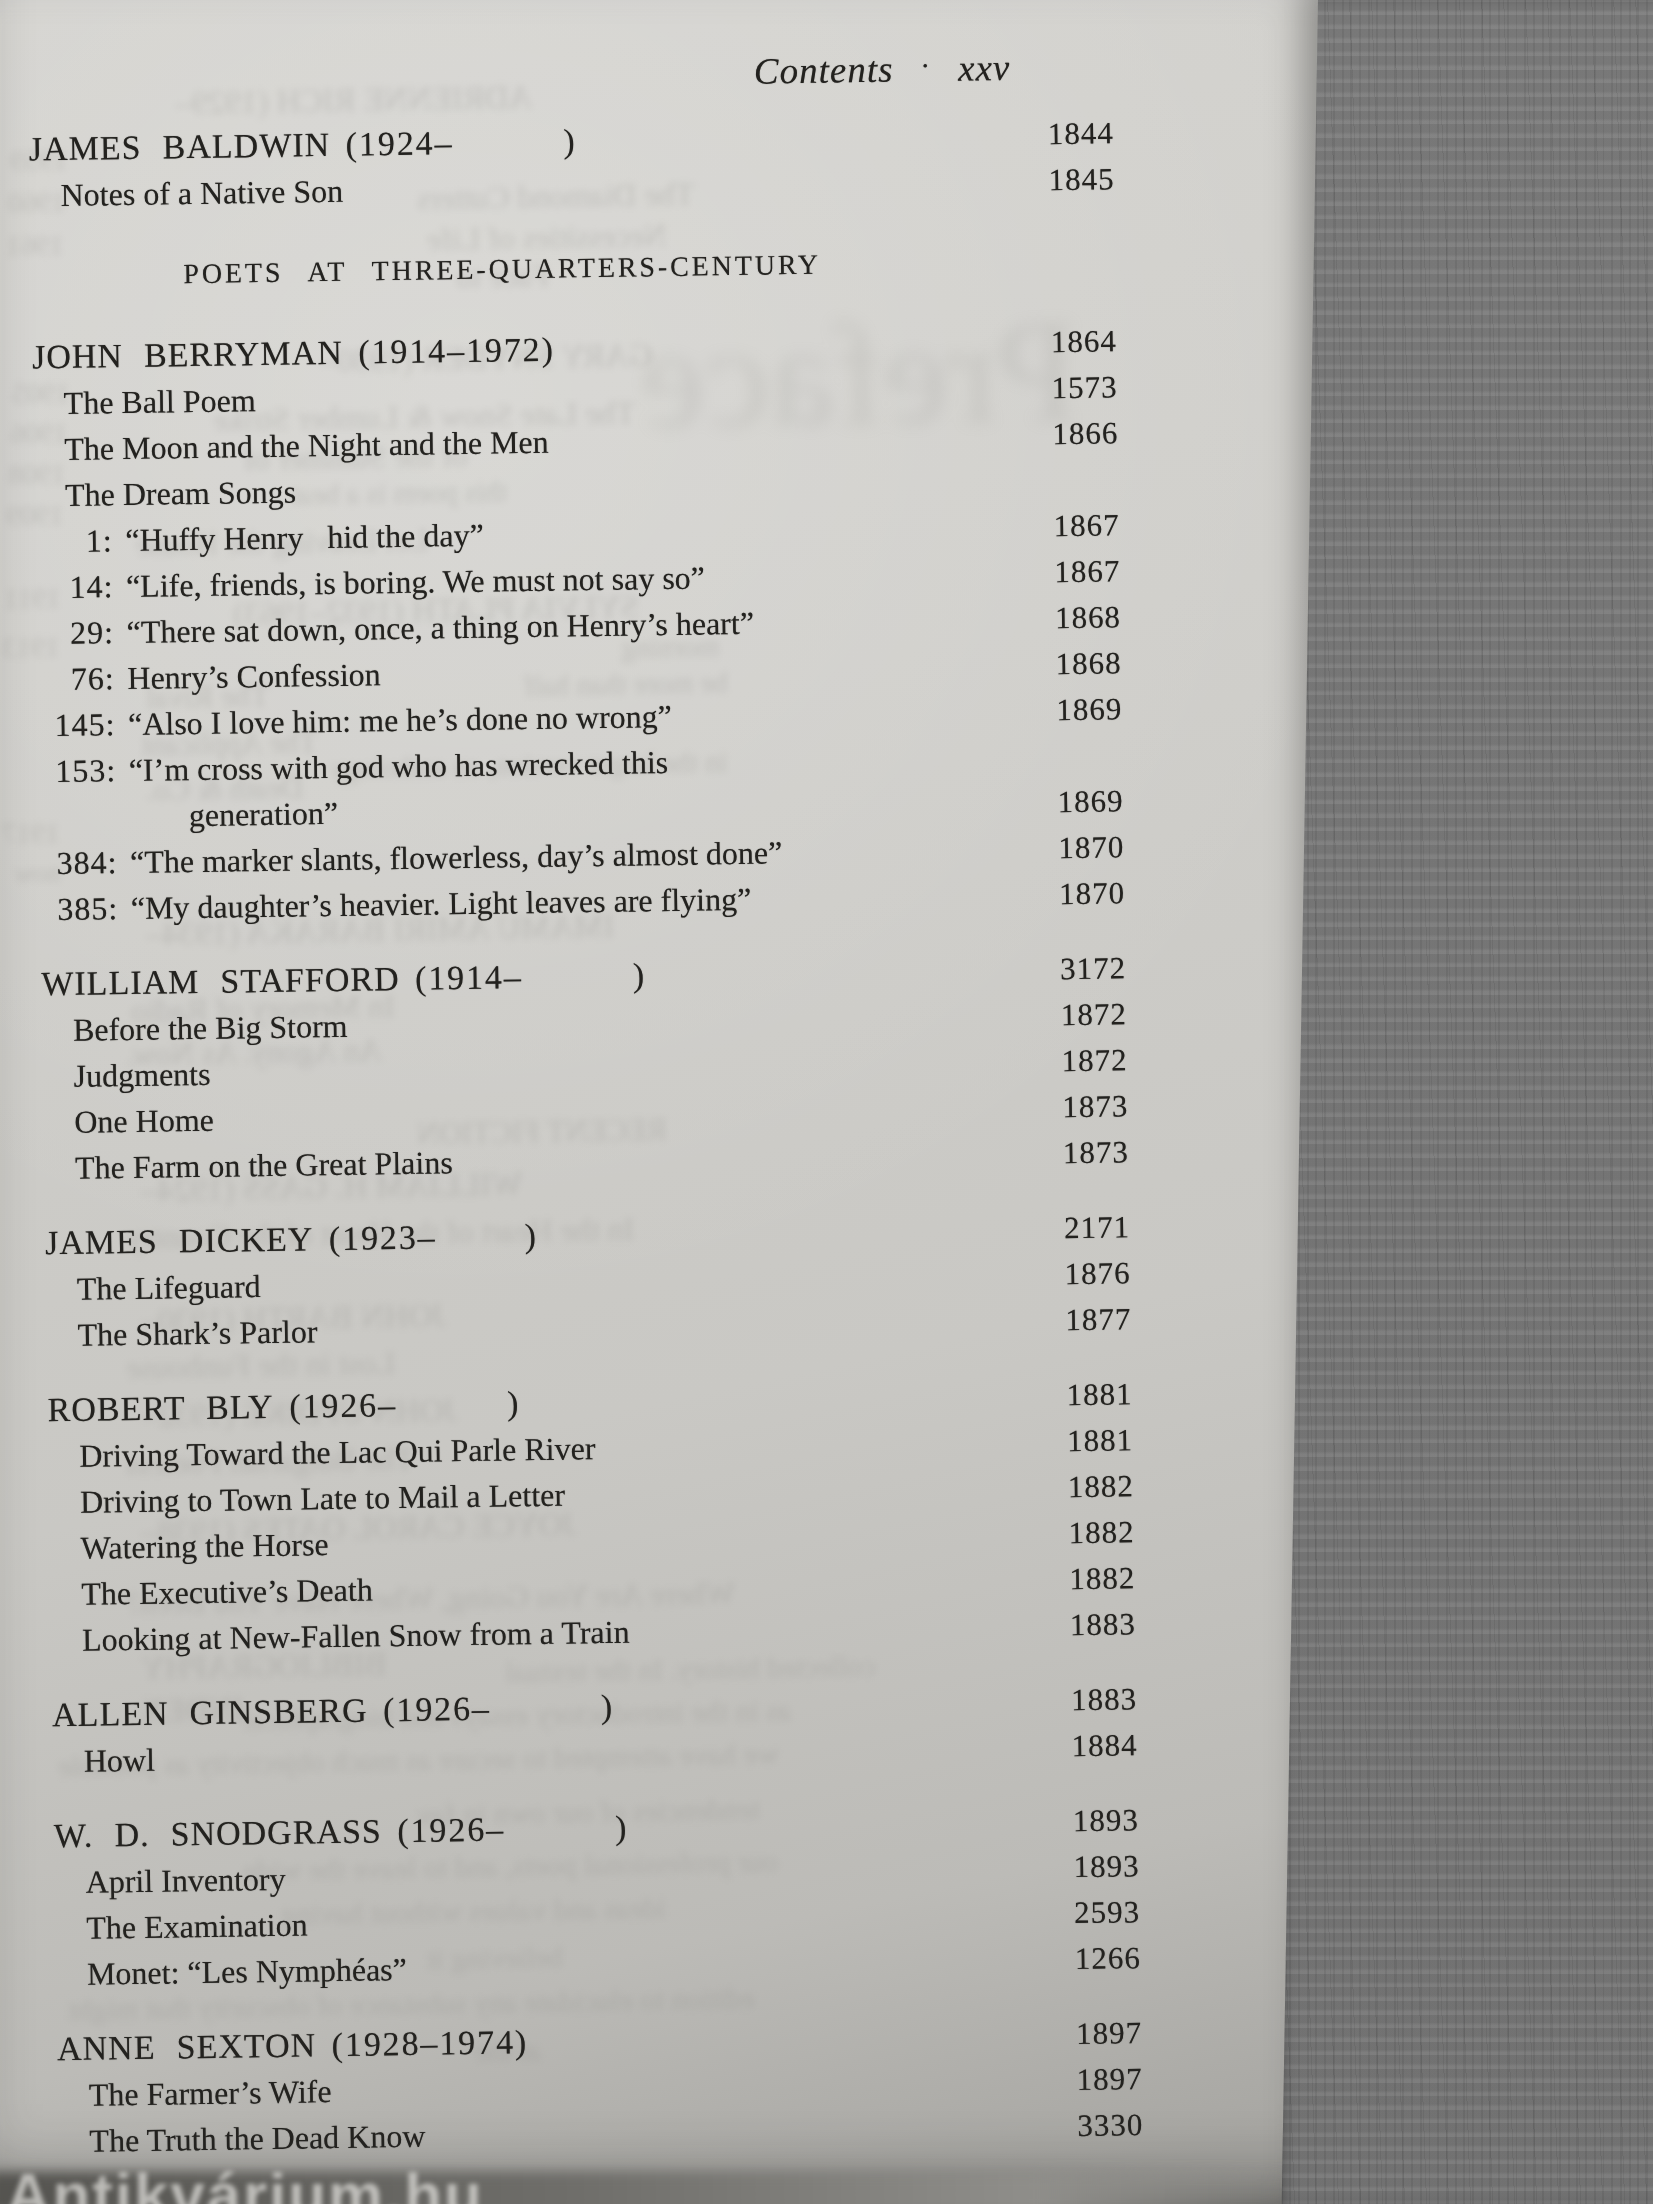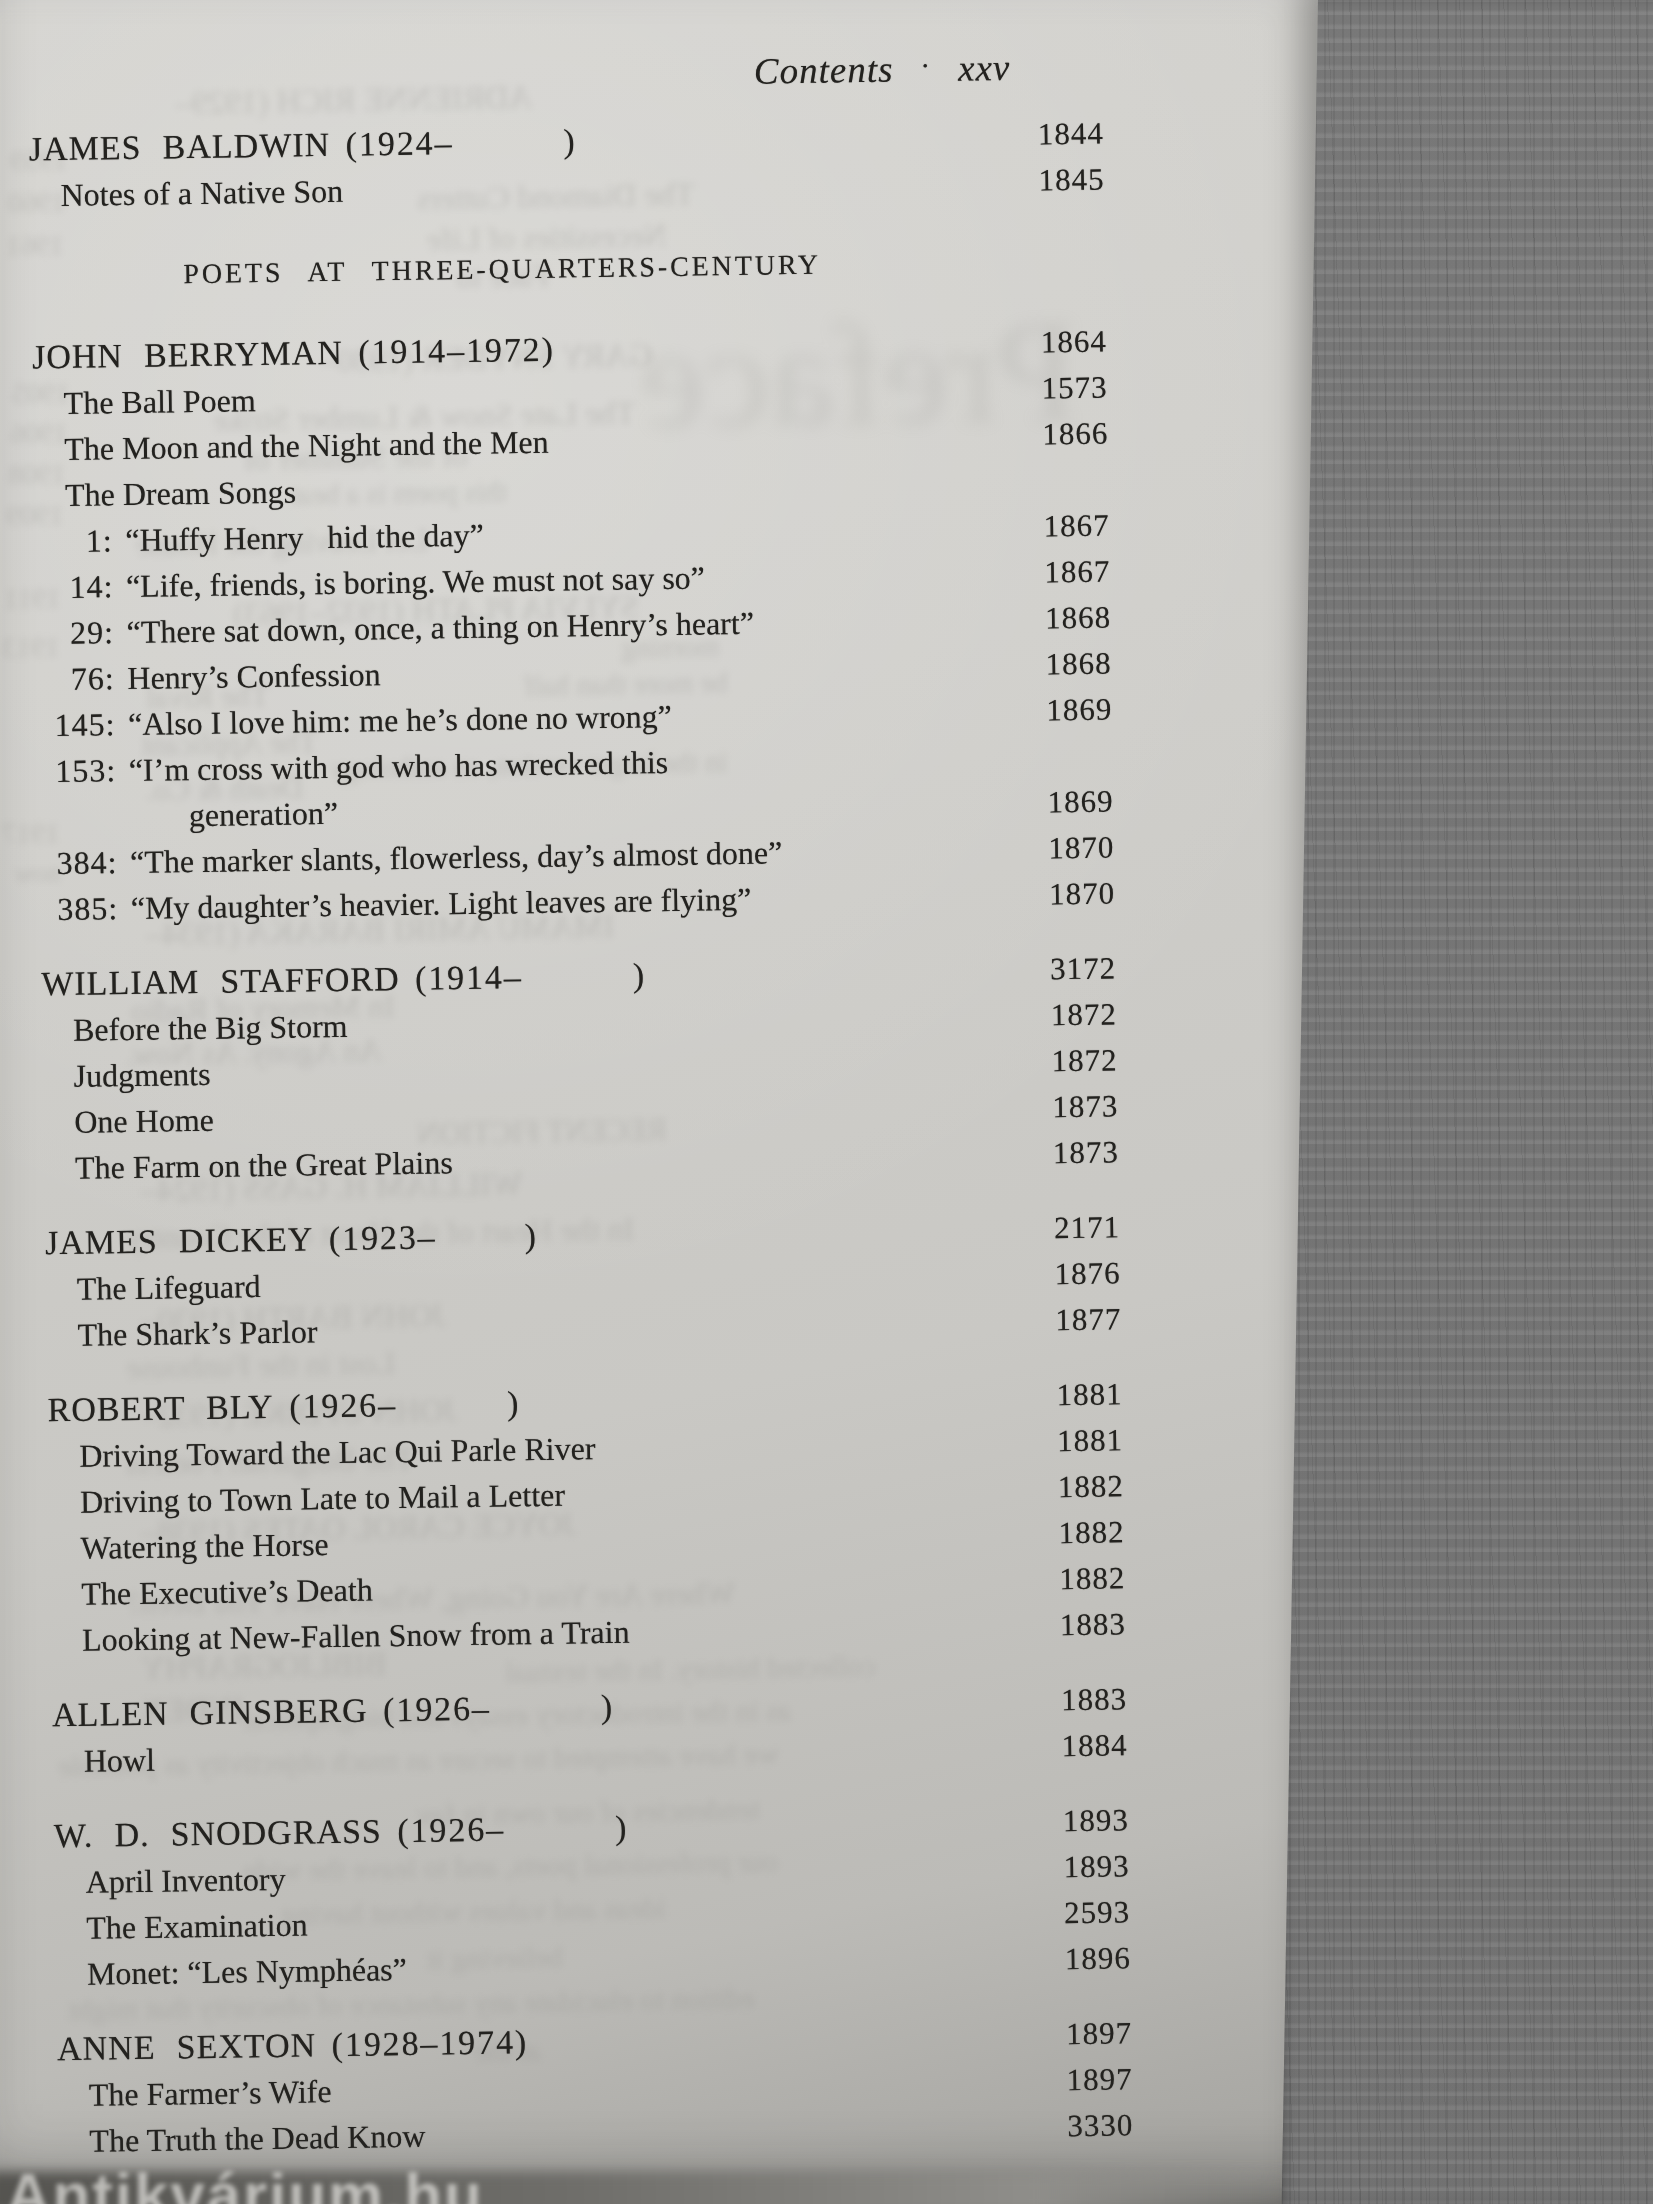--- a/index.html
+++ b/index.html
@@ -34,21 +34,21 @@
   
   .content{position:absolute;left:0;top:0;width:1320px;height:2205px;
            transform:rotate(-0.85deg);transform-origin:58px 155px;color:var(--ink);}
   .pagehead{position:absolute;left:755px;top:60px;display:flex;align-items:baseline;gap:27px;
             font-style:italic;font-size:37px;letter-spacing:1px;
             text-shadow:0 0 1px rgba(35,34,31,0.55);}
   .pagehead .hd{font-style:normal;font-size:29px;transform:translateY(-5.8px);}
   .toc{position:absolute;left:29px;top:126px;width:1089px;
        text-shadow:0 0 1px rgba(35,34,31,0.55);}
   .row{position:relative;height:46px;font-size:32px;line-height:46px;white-space:nowrap;}
-  .row .pg{position:absolute;right:14px;top:0;font-size:31px;letter-spacing:1px;}
+  .row .pg{position:absolute;right:4px;top:0;font-size:31px;letter-spacing:1px;}
   .row.author{font-size:34px;word-spacing:11.6px;letter-spacing:1px;}
   .row.author .dates{margin-left:15.5px;letter-spacing:1.9px;}
   .row.work .t{margin-left:31px;}
   .row.heading{text-align:center;padding-right:146px;font-size:28px;
                letter-spacing:2.9px;word-spacing:15.5px;}
   .row.song .n{display:inline-block;width:78px;text-align:right;letter-spacing:1px;}
   .row.song .t{margin-left:12.6px;}
   .row.songcont .t{margin-left:150px;}
   .gap{width:100%;}
   
@@ -159,21 +159,21 @@
           <div class="row work"><span class="t">Watering the Horse</span><span class="pg">1882</span></div>
           <div class="row work"><span class="t">The Executive’s Death</span><span class="pg">1882</span></div>
           <div class="row work"><span class="t">Looking at New-Fallen Snow from a Train</span><span class="pg">1883</span></div>
           <div class="gap" style="height: 29px;"></div>
           <div class="row author"><span class="name">ALLEN GINSBERG</span><span class="dates">(1926–&nbsp;&nbsp;&nbsp;&nbsp;&nbsp;)</span><span class="pg">1883</span></div>
           <div class="row work"><span class="t">Howl</span><span class="pg">1884</span></div>
           <div class="gap" style="height: 29px;"></div>
           <div class="row author"><span class="name">W. D. SNODGRASS</span><span class="dates">(1926–&nbsp;&nbsp;&nbsp;&nbsp;&nbsp;)</span><span class="pg">1893</span></div>
           <div class="row work"><span class="t">April Inventory</span><span class="pg">1893</span></div>
           <div class="row work"><span class="t">The Examination</span><span class="pg">2593</span></div>
-          <div class="row work"><span class="t">Monet: “Les Nymphéas”</span><span class="pg">1896</span></div>
+          <div class="row work"><span class="t">Monet: “Les Nymphéas”</span><span class="pg">1266</span></div>
           <div class="gap" style="height: 29px;"></div>
           <div class="row author"><span class="name">ANNE SEXTON</span><span class="dates">(1928–1974)</span><span class="pg">1897</span></div>
           <div class="row work"><span class="t">The Farmer’s Wife</span><span class="pg">1897</span></div>
           <div class="row work"><span class="t">The Truth the Dead Know</span><span class="pg">3330</span></div>
         </div>
     </div>
     <div class="bottom-shade"></div>
     <div class="watermark">Antikvárium.hu</div>
   </div>
   <div class="band"></div>

